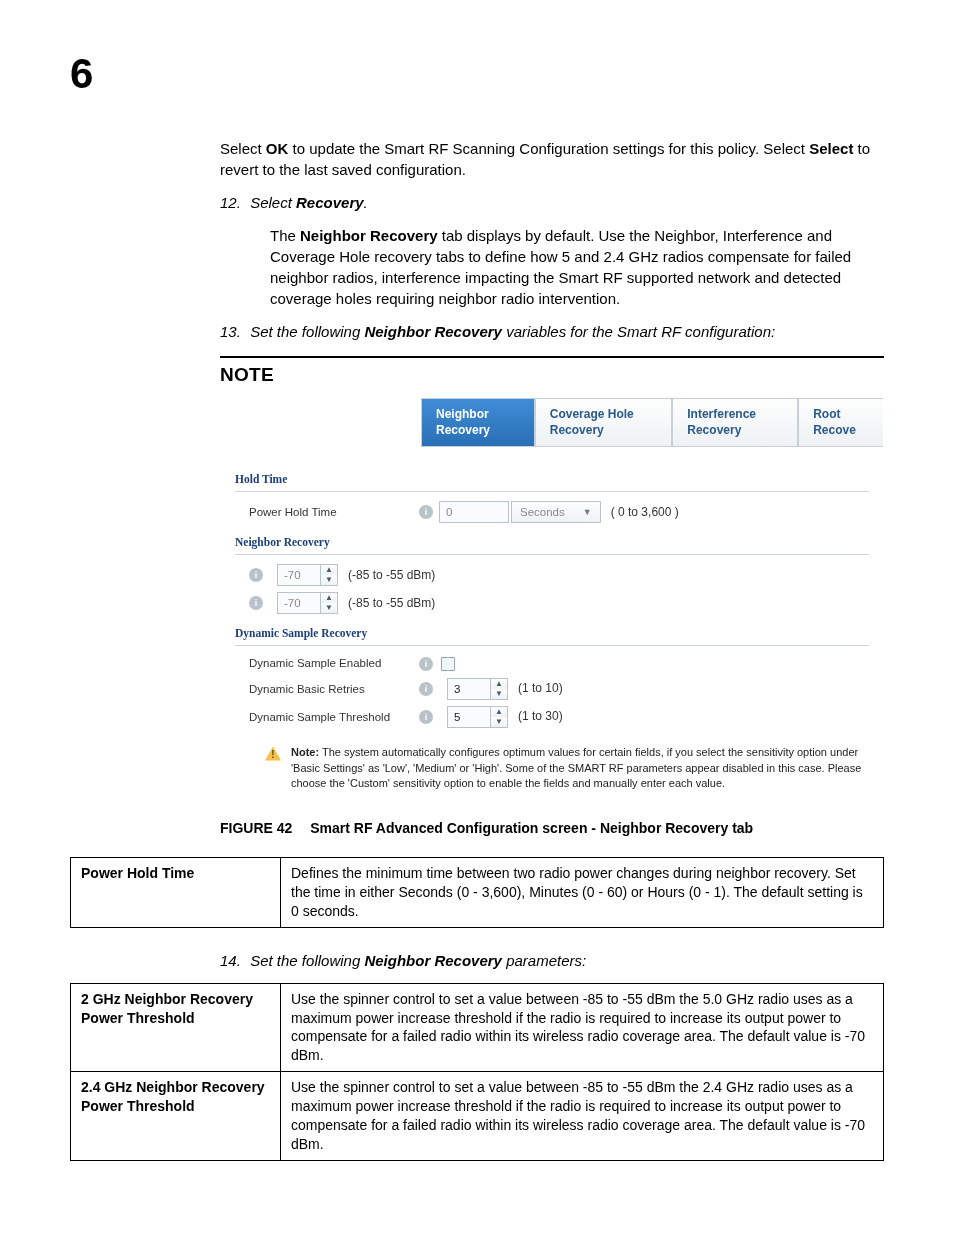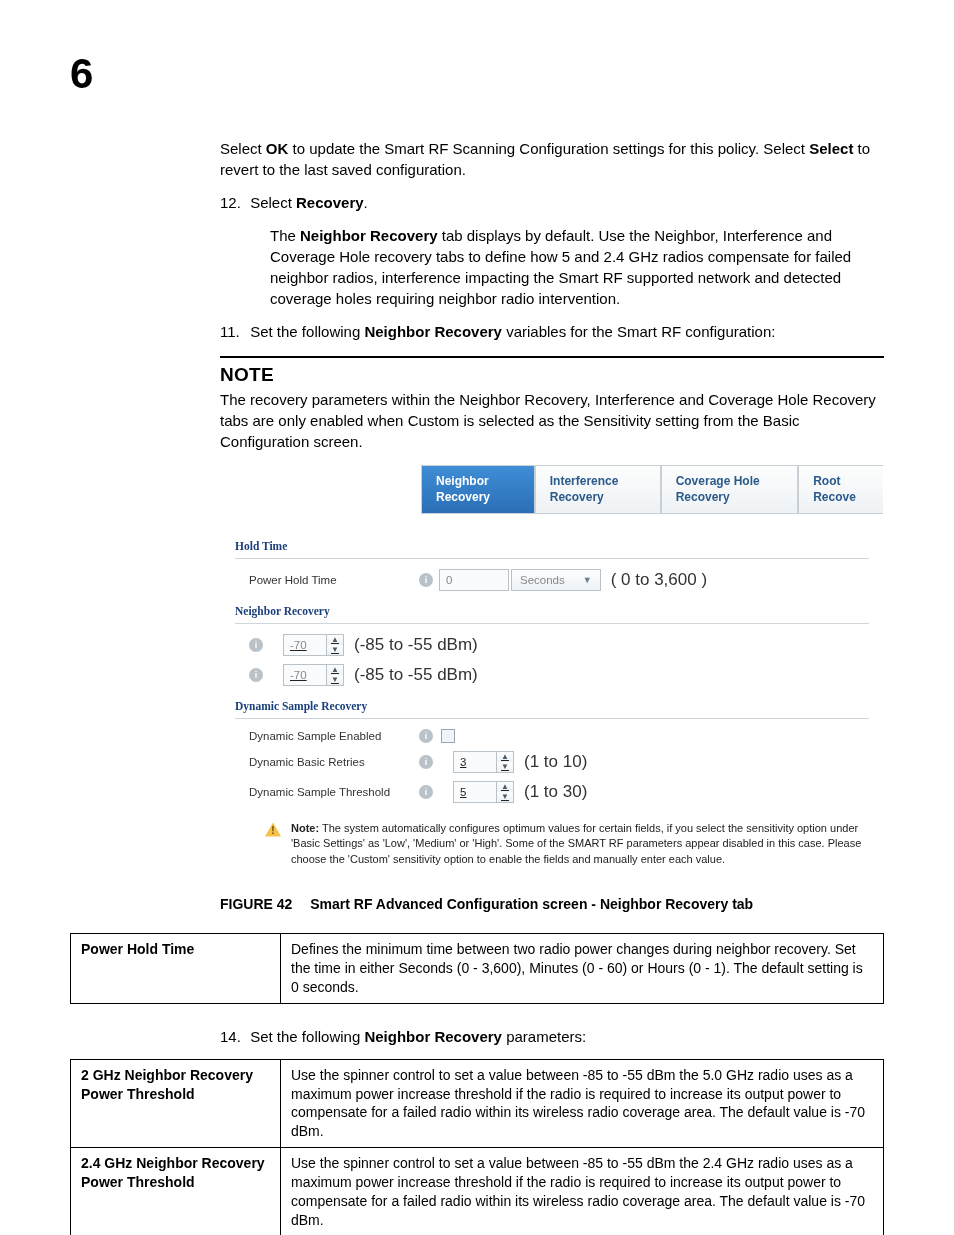--- a/index.html
+++ b/index.html
@@ -3,46 +3,46 @@
 <meta charset="utf-8">
 <style>
   * { box-sizing: border-box; margin: 0; padding: 0; }
   html, body { width: 954px; background: #fff; font-family: Arial, Helvetica, sans-serif; color: #000; }
   .page { padding: 50px 70px 40px 70px; }
   .chapnum { font-size: 42px; font-weight: 700; margin-bottom: 40px; }
   .body { margin-left: 150px; font-size: 15px; line-height: 1.4; }
   .body p { margin-bottom: 12px; }
   .bold { font-weight: 700; }
   .italic { }
-  .step { margin-bottom: 8px; }
+  .step { margin-bottom: 8px; font-style: italic; }
   .step .num { display: inline-block; width: 26px; }
   .substep { margin-left: 50px; margin-top: 6px; margin-bottom: 14px; }
   .note-rule { border-top: 2px solid #000; margin-top: 14px; }
   .note-head { font-family: Arial, sans-serif; font-weight: 700; font-size: 19px; margin-top: 4px; letter-spacing: .3px; }
   .note-body { margin-bottom: 18px; }
   
   .figure-shot { border: 1px solid #fff; background: #fff; margin: 8px 0 14px 0; }
   .tabs-row { display: flex; margin-left: 200px; border-bottom: 1px solid #c7d0d6; font-size: 12px; }
   .tab { padding: 7px 14px; border: 1px solid #c7d0d6; border-bottom: none; background: linear-gradient(#fdfdfd,#eef2f5); color: #2a5a8a; margin-right: 0; font-weight: 700; }
   .tab.active { background: linear-gradient(#3f8dd6,#2a6fb6); color: #fff; }
   .panel { padding: 16px 14px 10px 14px; font-size: 11.5px; color: #222; }
   .grp-title { color: #1a3f7a; font-weight: 700; font-size: 11.5px; margin: 8px 0 4px 0; font-family: Liberation Serif, serif; }
   .grp-line { border-top: 1px solid #cfd7dd; margin-bottom: 6px; }
   .row { display: flex; align-items: center; padding: 3px 0 3px 14px; }
   .lbl { width: 170px; color: #333; font-size: 11.5px; }
   .info { width: 14px; height: 14px; border-radius: 50%; background: #b9c2c8; color: #fff; font-size: 9px; line-height: 14px; text-align: center; margin-right: 6px; font-weight: 700; }
   .inp { height: 22px; border: 1px solid #b9c2c8; background: #fafbfc; color: #888; font-size: 11.5px; padding: 0 6px; width: 60px; }
   .inp.wide { width: 70px; }
   .sel { display: inline-flex; align-items: center; height: 22px; border: 1px solid #b9c2c8; background: linear-gradient(#fdfdfd,#eef2f5); color: #888; font-size: 11.5px; padding: 0 8px; margin-left: 2px; }
   .sel .car { margin-left: 18px; color: #6b7b88; font-size: 9px; }
-  .spin { display: inline-flex; align-items: stretch; margin-left: 14px; text-decoration: underline; }
+  .spin { display: inline-flex; align-items: stretch; margin-left: 8px; }
   .spin .inp { width: 44px; }
   .spin .arrows { display: flex; flex-direction: column; border: 1px solid #b9c2c8; border-left: none; }
   .spin .arrows span { width: 16px; height: 10px; background: linear-gradient(#fdfdfd,#eef2f5); font-size: 8px; line-height: 10px; text-align: center; color: #4a5a66; }
-  .range { margin-left: 10px; color: #333; font-size: 17px; }
+  .range { margin-left: 10px; color: #333; font-size: 12px; }
   .chk { width: 14px; height: 14px; border: 1px solid #9aa7af; background: #eef4fa; margin-left: 2px; }
   .note-box { display: flex; margin: 14px 0 2px 30px; font-size: 11px; color: #222; line-height: 1.45; }
   .warn-icon { width: 16px; height: 14px; background: #f5c14c; clip-path: polygon(50% 0, 100% 100%, 0 100%); position: relative; margin-right: 10px; flex: none; margin-top: 2px; }
   .warn-icon::after { content: "!"; position: absolute; left: 0; right: 0; top: 1px; text-align: center; font-size: 10px; font-weight: 700; color: #6b4a00; }
   .fig-caption { font-size: 14px; margin: 8px 0 18px 0; }
   .fig-caption .lead { font-weight: 700; font-family: Arial, sans-serif; margin-right: 14px; text-align: right; }
   
   table.param { border-collapse: collapse; width: 100%; font-size: 14px; margin: 6px 0 22px 0; }
   table.param td { border: 1px solid #000; padding: 6px 10px; vertical-align: top; line-height: 1.35; }
   table.param td.h { font-weight: 700; width: 210px; }
@@ -63,35 +63,32 @@
     <p class="step">
       <span class="num">12.</span>
       <span>Select </span><span class="bold">Recovery</span><span>.</span>
     </p>
 
     <p class="substep">
       <span>The </span><span class="bold">Neighbor Recovery</span><span> tab displays by default. Use the </span><span class="italic">Neighbor</span><span>, </span><span class="italic">Interference</span><span> and </span><span class="italic">Coverage Hole</span><span> recovery tabs to define how 5 and 2.4 GHz radios compensate for failed neighbor radios, interference impacting the Smart RF supported network and detected coverage holes requiring neighbor radio intervention.</span>
     </p>
 
     <p class="step">
-      <span class="num">11.</span>
+      <span class="num">13.</span>
       <span>Set the following </span><span class="bold">Neighbor Recovery</span><span> variables for the Smart RF configuration:</span>
     </p>
 
     <div class="note-rule"></div>
     <div class="note-head">NOTE</div>
-    <p class="note-body">
-      <span>The recovery parameters within the Neighbor Recovery, Interference and Coverage Hole Recovery tabs are only enabled when </span><span class="italic">Custom</span><span> is selected as the Sensitivity setting from the Basic Configuration screen.</span>
-    </p>
 
     <div class="figure-shot">
       <div class="tabs-row">
         <div class="tab active">Neighbor Recovery</div>
+        <div class="tab">Coverage Hole Recovery</div>
         <div class="tab">Interference Recovery</div>
-        <div class="tab">Coverage Hole Recovery</div>
         <div class="tab" style="border-right:none">Root Recove</div>
       </div>
 
       <div class="panel">
         <div class="grp-title">Hold Time</div>
         <div class="grp-line"></div>
         <div class="row">
           <div class="lbl">Power Hold Time</div>
           <div class="info">i</div>
           <input class="inp wide" value="0" style="">

